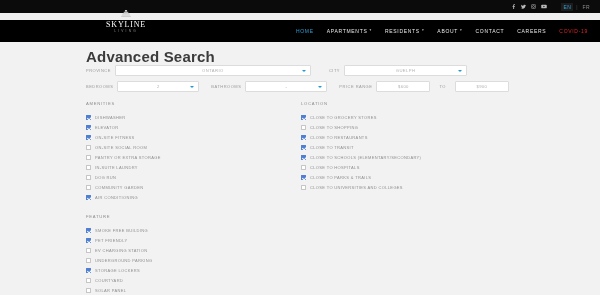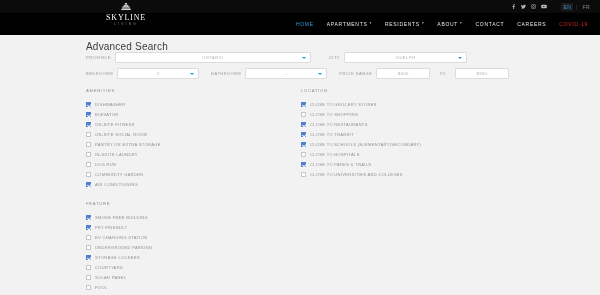--- a/index.html
+++ b/index.html
@@ -41,20 +41,21 @@
   }
   .lang.active { color: #2f9fd8; background: #1c1c1c; }
   .lang-sep { color: #4a4a4a; font-size: 5px; }
 
   
   .navbar {
     height: 22px;
     background: #000;
     position: relative;
     display: flex;
+    margin-top: 7px;
   }
   .logo {
     position: absolute;
     left: 98px; top: -10px;
     width: 56px;
     text-align: center;
     color: #fff;
   }
   .logo-mark {
     font-size: 7px;
@@ -99,23 +100,23 @@
     line-height: 1;
   }
 
   
   .page {
     background: #f2f2f2;
     padding: 6px 14px 0 86px;
     height: 260px;
   }
   .page-title {
-    font-size: 10px;
+    font-size: 15px;
     color: #3b3b3b;
-    font-weight: normal;
+    font-weight: bold;
     letter-spacing: .2px;
   }
 
   
   .form-row {
     display: flex;
     align-items: center;
     gap: 0;
     margin-bottom: 5px;
   }

